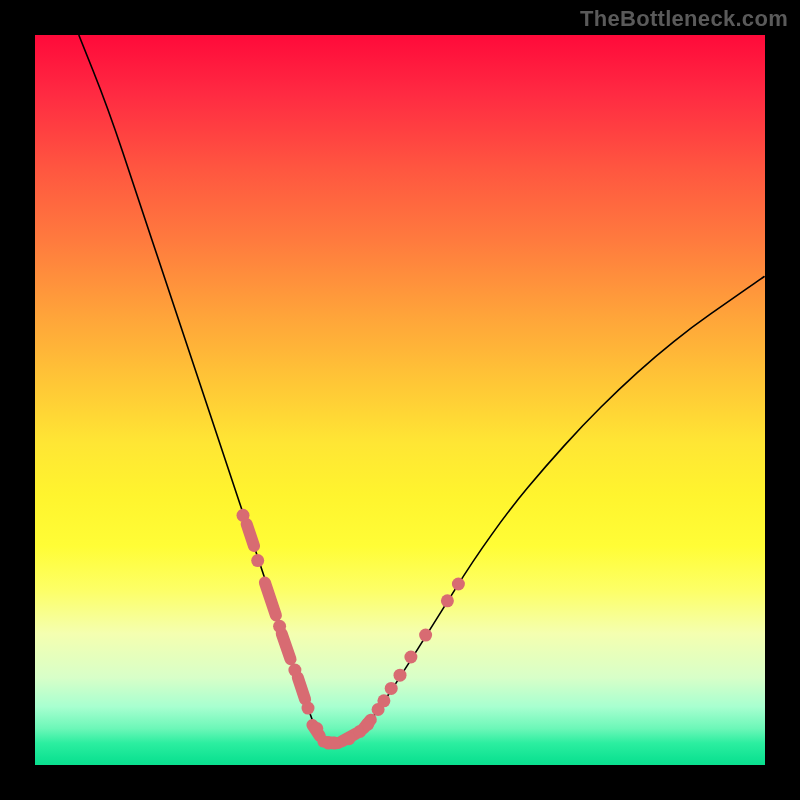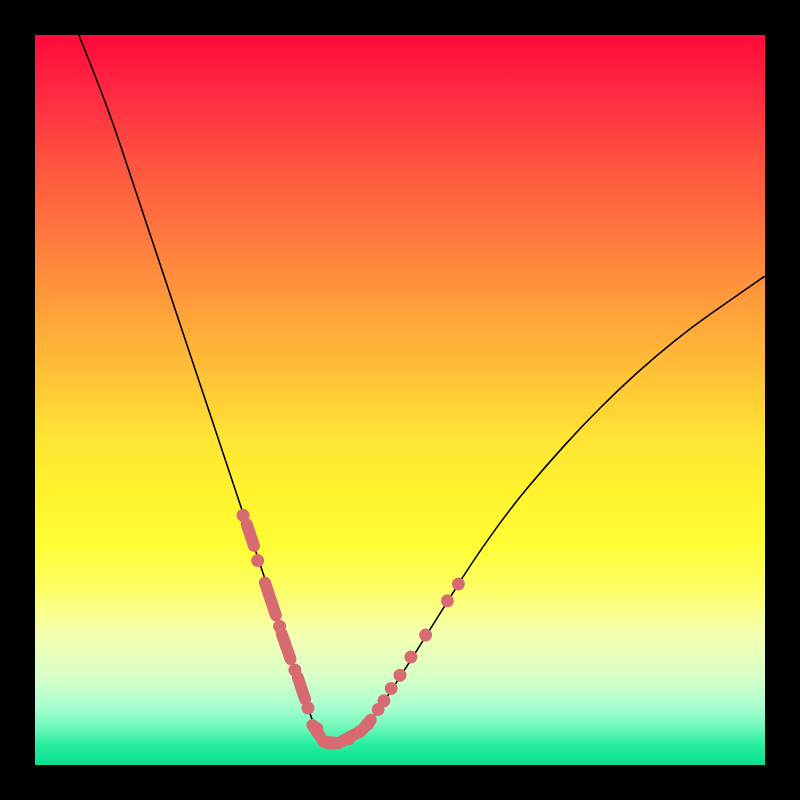--- a/index.html
+++ b/index.html
@@ -48,20 +48,21 @@
   }
   svg.curve { position: absolute; left: 0; top: 0; width: 730px; height: 730px; }
   .curve path.main { fill: none; stroke: #000; stroke-width: 1.6; }
   .curve .dot { fill: #d86b72; }
   .curve .seg { stroke: #d86b72; stroke-width: 12; stroke-linecap: round; fill: none; }
 </style>
 </head>
 <body>
 
 <div class="stage">
+  <div class="watermark">TheBottleneck.com</div>
   <div class="plot-area">
     <svg class="curve" viewBox="0 0 730 730">
       <path class="main" d="M 43.8 0.0 Q 43.8 0.0 58.4 36.5 Q 73.0 73.0 87.6 116.8 Q 102.2 160.6 116.8 204.4 Q 131.4 248.2 146.0 292.0 Q 160.6 335.8 175.2 379.6 Q 189.8 423.4 204.4 467.2 Q 219.0 511.0 226.3 532.9 Q 233.6 554.8 240.9 576.7 Q 248.2 598.6 255.5 620.5 Q 262.8 642.4 266.5 653.3 Q 270.1 664.3 273.8 675.3 Q 277.4 686.2 281.0 693.5 Q 284.7 700.8 288.4 704.5 Q 292.0 708.1 299.3 708.1 Q 306.6 708.1 313.9 704.5 Q 321.2 700.8 328.5 693.5 Q 335.8 686.2 350.4 664.3 Q 365.0 642.4 383.3 613.2 Q 401.5 584.0 419.8 554.8 Q 438.0 525.6 456.3 500.1 Q 474.5 474.5 492.8 452.6 Q 511.0 430.7 529.3 410.6 Q 547.5 390.5 565.8 372.3 Q 584.0 354.1 602.3 337.6 Q 620.5 321.2 638.8 306.6 Q 657.0 292.0 675.3 279.2 Q 693.5 266.4 711.8 253.7 T 730.0 240.9"></path>
       <g>
           <line x1="211.7" y1="489.1" x2="219.0" y2="511.0" class="seg"></line>
           <line x1="229.9" y1="547.5" x2="240.9" y2="580.4" class="seg"></line>
           <line x1="246.7" y1="598.6" x2="255.5" y2="624.1" class="seg"></line>
           <line x1="262.8" y1="642.4" x2="270.1" y2="664.3" class="seg"></line>
           <line x1="277.4" y1="689.9" x2="284.7" y2="700.8" class="seg"></line>
           <line x1="288.4" y1="706.6" x2="302.9" y2="708.1" class="seg"></line>

